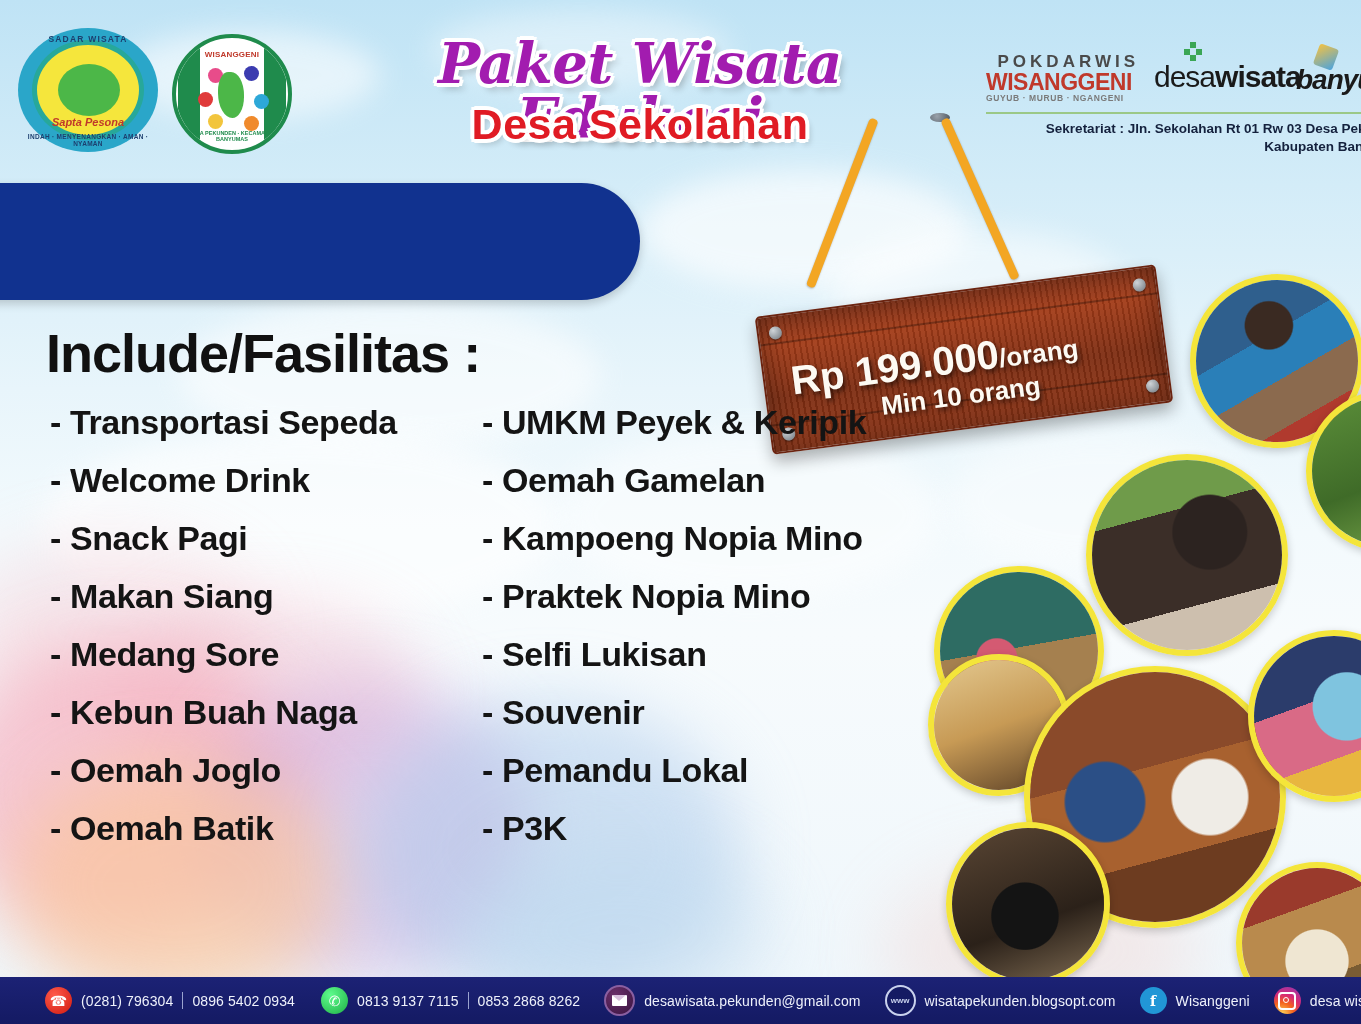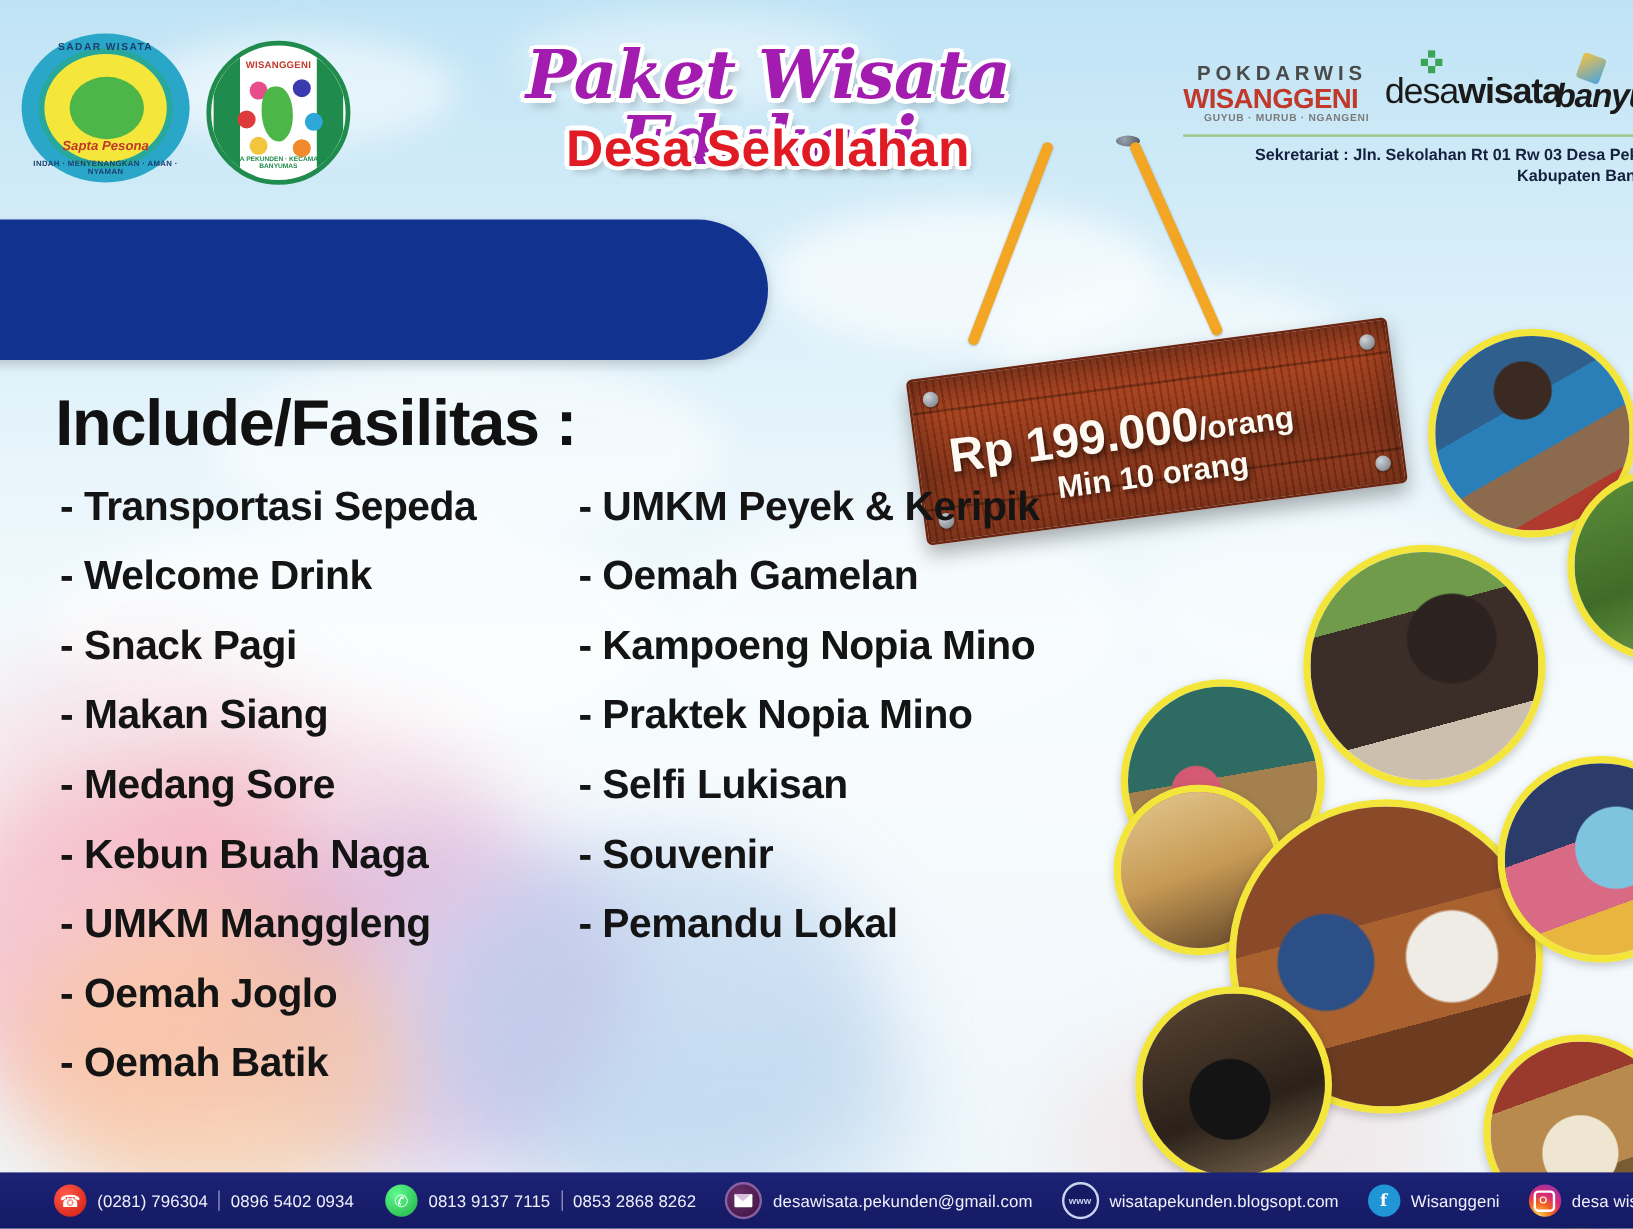--- a/index.html
+++ b/index.html
@@ -111,21 +111,21 @@
       -3px -3px 0 #fff, 3px -3px 0 #fff, -3px 3px 0 #fff, 3px 3px 0 #fff,
       -4px 0 0 #fff, 4px 0 0 #fff, 0 -4px 0 #fff, 0 4px 0 #fff,
       4px 5px 6px rgba(0,0,0,.2);
   }
 
   
   .hdr-right{position:absolute;left:986px;top:46px;width:375px;height:110px;}
   .pokdarwis{position:absolute;left:0;top:6px;width:155px;}
   .pk-top{font-size:17px;font-weight:bold;color:#4a4a4a;letter-spacing:4px;text-align:right;padding-right:2px;}
   .pk-mid{font-size:23px;font-weight:bold;color:#c0392b;letter-spacing:-.5px;line-height:.92;}
-  .pk-bot{font-size:8.5px;font-weight:bold;color:#7a7a7a;letter-spacing:.6px;text-align:right;}
+  .pk-bot{font-size:8.5px;font-weight:bold;color:#7a7a7a;letter-spacing:.6px;}
   .desawisata{position:absolute;left:168px;top:14px;font-size:30px;font-weight:300;color:#1a1a1a;letter-spacing:-1px;}
   .desawisata b{font-weight:bold;}
   .dw-mark{position:absolute;left:196px;top:-4px;width:22px;height:20px;}
   .dw-mark i{position:absolute;width:6px;height:6px;background:#3aa655;display:block;}
   .banyu{position:absolute;left:310px;top:18px;font-size:28px;font-weight:bold;font-style:italic;color:#1a1a1a;letter-spacing:-1px;overflow:hidden;width:66px;}
   .banyu-mark{position:absolute;left:330px;top:0px;width:20px;height:22px;
     background:linear-gradient(135deg,#f4c242,#4aa3df);transform:rotate(20deg);border-radius:3px;}
   .hdr-rule{position:absolute;left:0;top:66px;width:375px;height:2px;background:#8fbf6a;opacity:.8;}
   .sekretariat{
     position:absolute;left:0;top:74px;width:420px;
@@ -364,32 +364,32 @@
   <div class="include-title">Include/Fasilitas :</div>
 
   <div class="lists">
     <div class="col col-left">
       <div class="li">- Transportasi Sepeda</div>
       <div class="li">- Welcome Drink</div>
       <div class="li">- Snack Pagi</div>
       <div class="li">- Makan Siang</div>
       <div class="li">- Medang Sore</div>
       <div class="li">- Kebun Buah Naga</div>
-      <div class="li">- UMKM Manggleng</div>
       <div class="li">- Oemah Joglo</div>
       <div class="li">- Oemah Batik</div>
     </div>
     <div class="col col-right">
       <div class="li">- UMKM Peyek &amp; Keripik</div>
       <div class="li">- Oemah Gamelan</div>
       <div class="li">- Kampoeng Nopia Mino</div>
       <div class="li">- Praktek Nopia Mino</div>
       <div class="li">- Selfi Lukisan</div>
       <div class="li">- Souvenir</div>
       <div class="li">- Pemandu Lokal</div>
+      <div class="li">- P3K</div>
     </div>
   </div>
 
   <div class="collage">
     <div class="ph ph-a">
         <div class="inner"></div>
       </div>
     <div class="ph ph-b">
         <div class="inner"></div>
       </div>

